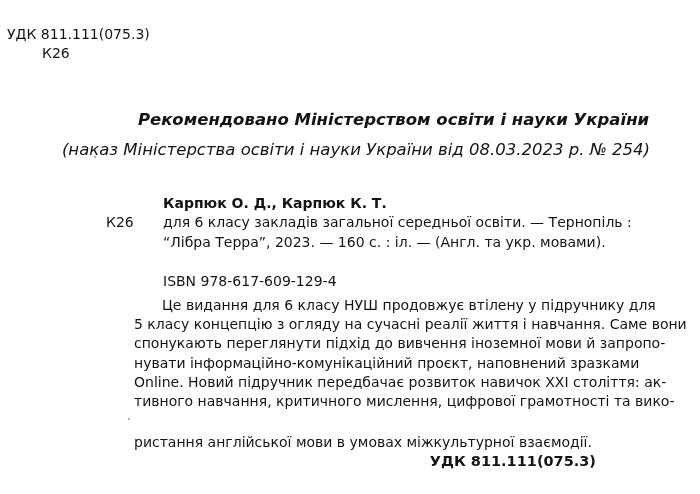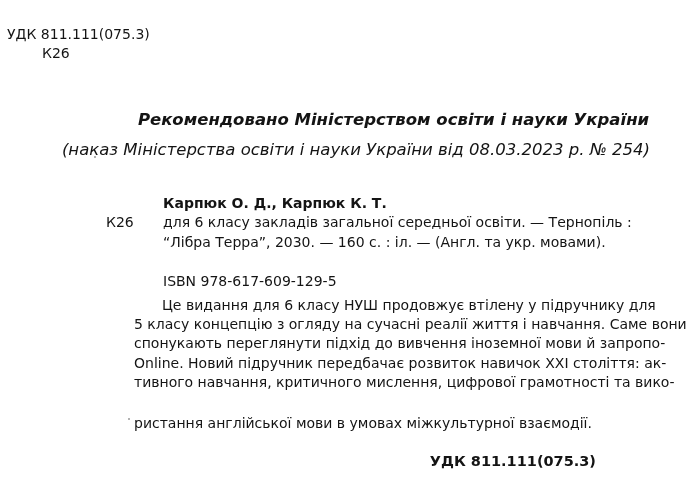--- a/index.html
+++ b/index.html
@@ -47,27 +47,28 @@
 <div class="abs k26-top">К26</div>
 
 <div class="abs recommended">Рекомендовано Міністерством освіти і науки України</div>
 <div class="abs dot" style="left:94px; top:156px;"></div>
 <div class="abs order">(наказ Міністерства освіти і науки України від 08.03.2023 р. № 254)</div>
 
 <div class="abs authors">Карпюк О. Д., Карпюк К. Т.</div>
 <div class="abs k26-entry">К26</div>
 <div class="abs biblio">
   <span class="ln">для 6 класу закладів загальної середньої освіти. — Тернопіль :</span>
-  <span class="ln last">“Лібра Терра”, 2030. — 160 с. : іл. — (Англ. та укр. мовами).</span>
+  <span class="ln last">“Лібра Терра”, 2023. — 160 с. : іл. — (Англ. та укр. мовами).</span>
 </div>
-<div class="abs isbn">ISBN 978-617-609-129-5</div>
+<div class="abs isbn">ISBN 978-617-609-129-4</div>
 
 <div class="abs abstract">
   <span class="ln first">Це видання для 6 класу НУШ продовжує втілену у підручнику для</span>
   <span class="ln">5 класу концепцію з огляду на сучасні реалії життя і навчання. Саме вони</span>
   <span class="ln">спонукають переглянути підхід до вивчення іноземної мови й запропо-</span>
+  <span class="ln">нувати інформаційно-комунікаційний проєкт, наповнений зразками</span>
   <span class="ln">Online. Новий підручник передбачає розвиток навичок XXI століття: ак-</span>
   <span class="ln">тивного навчання, критичного мислення, цифрової грамотності та вико-</span>
   <span class="ln last">ристання англійської мови в умовах міжкультурної взаємодії.</span>
 </div>
 <div class="abs dot" style="left:128px; top:418px;"></div>
 
 <div class="abs udk-bottom">УДК 811.111(075.3)</div>
 
 </body></html>

